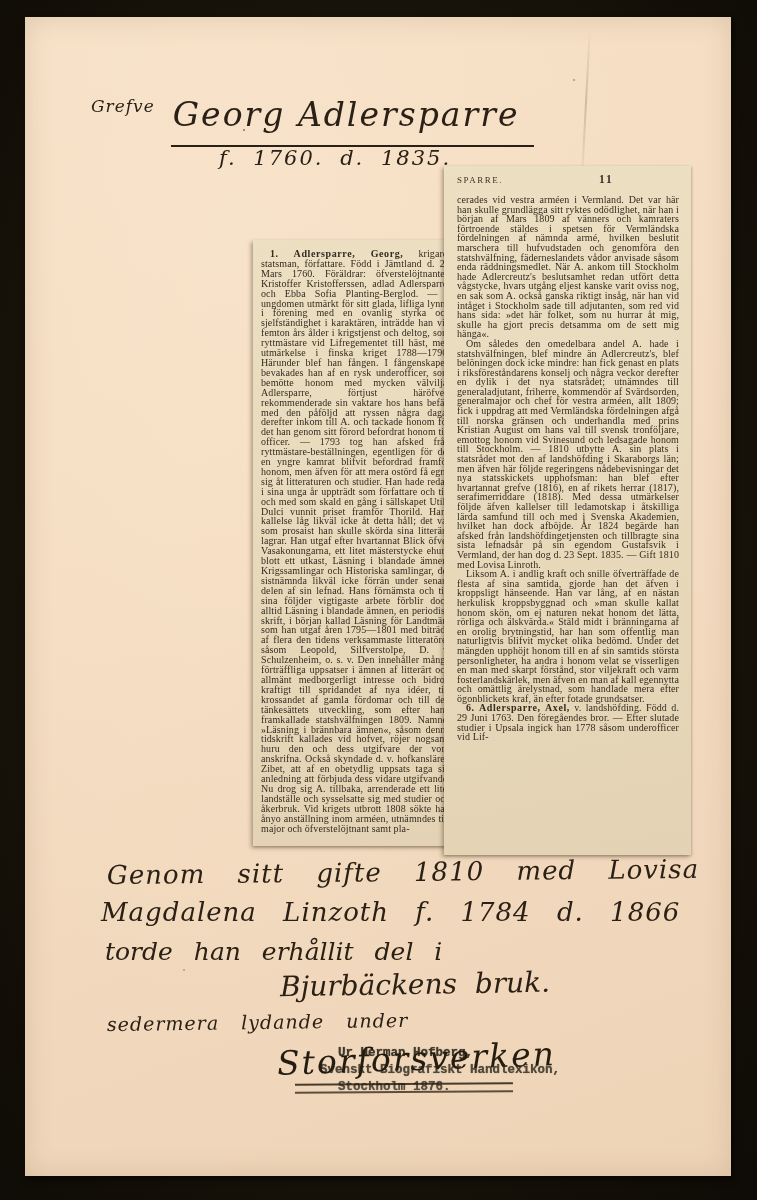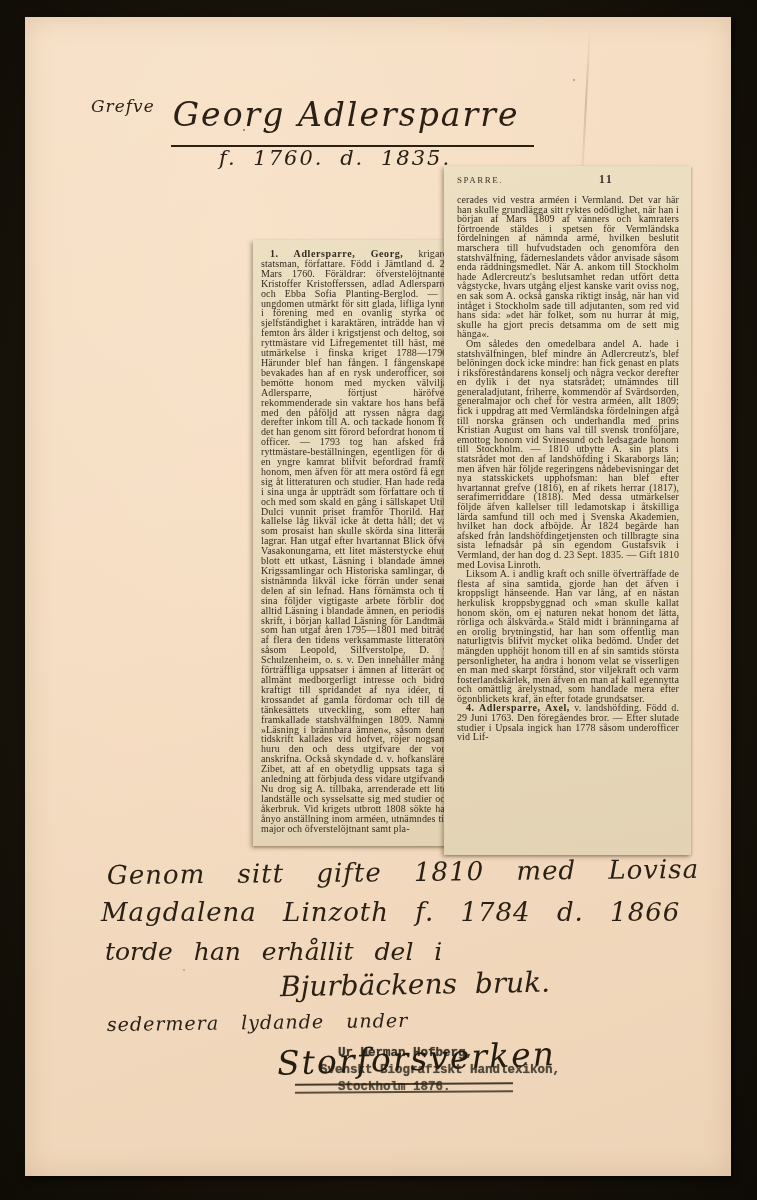--- a/index.html
+++ b/index.html
@@ -116,21 +116,21 @@
 
     <div class="clipping clipping-right">
       <div class="running-head">
         <span>SPARRE.</span>
         <span class="pageno">11</span>
       </div>
       <div class="col-text">
           <p><b></b><span>cerades vid vestra arméen i Vermland. Det var här han skulle grundlägga sitt ryktes odödlighet, när han i början af Mars 1809 af vänners och kamraters förtroende stäldes i spetsen för Vermländska fördelningen af nämnda armé, hvilken beslutit marschera till hufvudstaden och genomföra den statshvälfning, fäderneslandets vådor anvisade såsom enda räddningsmedlet. När A. ankom till Stockholm hade Adlercreutz's beslutsamhet redan utfört detta vågstycke, hvars utgång eljest kanske varit oviss nog, en sak som A. också ganska riktigt insåg, när han vid intåget i Stockholm sade till adjutanten, som red vid hans sida: »det här folket, som nu hurrar åt mig, skulle ha gjort precis detsamma om de sett mig hänga«.</span></p>
           <p><b></b><span>Om således den omedelbara andel A. hade i statshvälfningen, blef mindre än Adlercreutz's, blef belöningen dock icke mindre: han fick genast en plats i riksföreståndarens konselj och några veckor derefter en dylik i det nya statsrådet; utnämndes till generaladjutant, friherre, kommendör af Svärdsorden, generalmajor och chef för vestra arméen, allt 1809; fick i uppdrag att med Vermländska fördelningen afgå till norska gränsen och underhandla med prins Kristian August om hans val till svensk tronföljare, emottog honom vid Svinesund och ledsagade honom till Stockholm. — 1810 utbytte A. sin plats i statsrådet mot den af landshöfding i Skaraborgs län; men äfven här följde regeringens nådebevisningar det nya statsskickets upphofsman: han blef efter hvartannat grefve (1816), en af rikets herrar (1817), serafimerriddare (1818). Med dessa utmärkelser följde äfven kallelser till ledamotskap i åtskilliga lärda samfund till och med i Svenska Akademien, hvilket han dock afböjde. År 1824 begärde han afsked från landshöfdingetjensten och tillbragte sina sista lefnadsår på sin egendom Gustafsvik i Vermland, der han dog d. 23 Sept. 1835. — Gift 1810 med Lovisa Linroth.</span></p>
           <p><b></b><span>Liksom A. i andlig kraft och snille öfverträffade de flesta af sina samtida, gjorde han det äfven i kroppsligt hänseende. Han var lång, af en nästan herkulisk kroppsbyggnad och »man skulle kallat honom skön, om ej naturen nekat honom det lätta, rörliga och älskvärda.« Stäld midt i bränningarna af en orolig brytningstid, har han som offentlig man naturligtvis blifvit mycket olika bedömd. Under det mängden upphöjt honom till en af sin samtids största personligheter, ha andra i honom velat se visserligen en man med skarpt förstånd, stor viljekraft och varm fosterlandskärlek, men äfven en man af kall egennytta och omättlig ärelystnad, som handlade mera efter ögonblickets kraf, än efter fotade grundsatser.</span></p>
-          <p><b>4. Adlersparre, Axel,</b><span> v. landshöfding. Född d. 29 Juni 1763. Den föregåendes bror. — Efter slutade studier i Upsala ingick han 1778 såsom underofficer vid Lif-</span></p>
+          <p><b>6. Adlersparre, Axel,</b><span> v. landshöfding. Född d. 29 Juni 1763. Den föregåendes bror. — Efter slutade studier i Upsala ingick han 1778 såsom underofficer vid Lif-</span></p>
         </div>
     </div>
 
     <div class="hw-b1 hand">Genom sitt gifte 1810 med Lovisa</div>
     <div class="hw-b2 hand">Magdalena Linzoth  f. 1784  d. 1866</div>
     <div class="hw-b3 hand">torde han erhållit del i</div>
     <div class="hw-b4 hand">Bjurbäckens bruk.</div>
     <div class="hw-b5 hand">sedermera lydande under</div>
 
     <div class="stamp">

